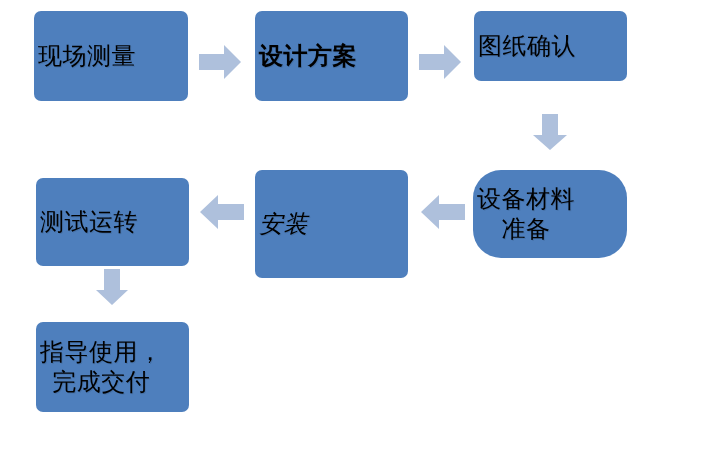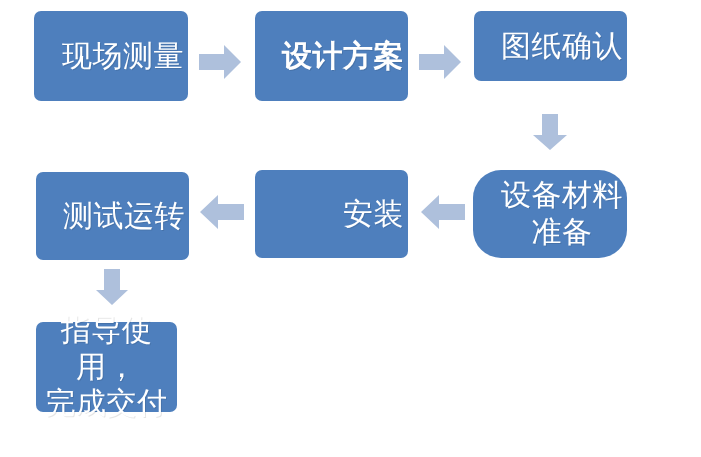--- a/index.html
+++ b/index.html
@@ -15,26 +15,26 @@
     position: relative;
     width: 701px;
     height: 457px;
     background: #ffffff;
     overflow: hidden;
   }
   .node {
     position: absolute;
     background: #4e7fbd;
     border-radius: 7px;
-    color: #ffffff;
+    color: #000000;
     display: flex;
     align-items: center;
-    justify-content: flex-end;
+    justify-content: flex-start;
     text-align: center;
-    font-size: 30px;
+    font-size: 24px;
     line-height: 1.23;
     letter-spacing: 0.5px;
     white-space: pre-line;
     text-shadow: 1px 1px 0 rgba(0,0,0,0.10);
     box-sizing: border-box;
     padding: 0 4px;
     user-select: none;
   }
   .arrow {
     position: absolute;
@@ -64,29 +64,29 @@
 
   <div class="node" style="left:474px; top:11px;  width:153px; height:70px;">
     <span>图纸确认</span>
   </div>
 
   <div class="node" style="left:473px; top:170px; width:154px; height:88px;border-radius:28px;">
     <span>设备材料
 准备</span>
   </div>
 
-  <div class="node" style="left:255px; top:170px; width:153px; height:88px;">
+  <div class="node" style="left:255px; top:170px; width:153px; height:108px;font-style:italic;">
     <span>安装</span>
   </div>
 
-  <div class="node" style="left:36px;  top:172px; width:153px; height:88px;">
+  <div class="node" style="left:36px;  top:178px; width:153px; height:88px;">
     <span>测试运转</span>
   </div>
 
-  <div class="node" style="left:36px;  top:322px; width:141px; height:90px;">
+  <div class="node" style="left:36px;  top:322px; width:153px; height:90px;">
     <span>指导使用，
 完成交付</span>
   </div>
 
   <div class="arrow" style="left:199px; top:45px; width:42px; height:34px;">
     <svg viewBox="0 0 42 34" preserveAspectRatio="none" aria-hidden="true">
       <path d="M0,9 L25,9 L25,0 L42,17 L25,34 L25,25 L0,25 Z"></path>
     </svg>
   </div>
 

